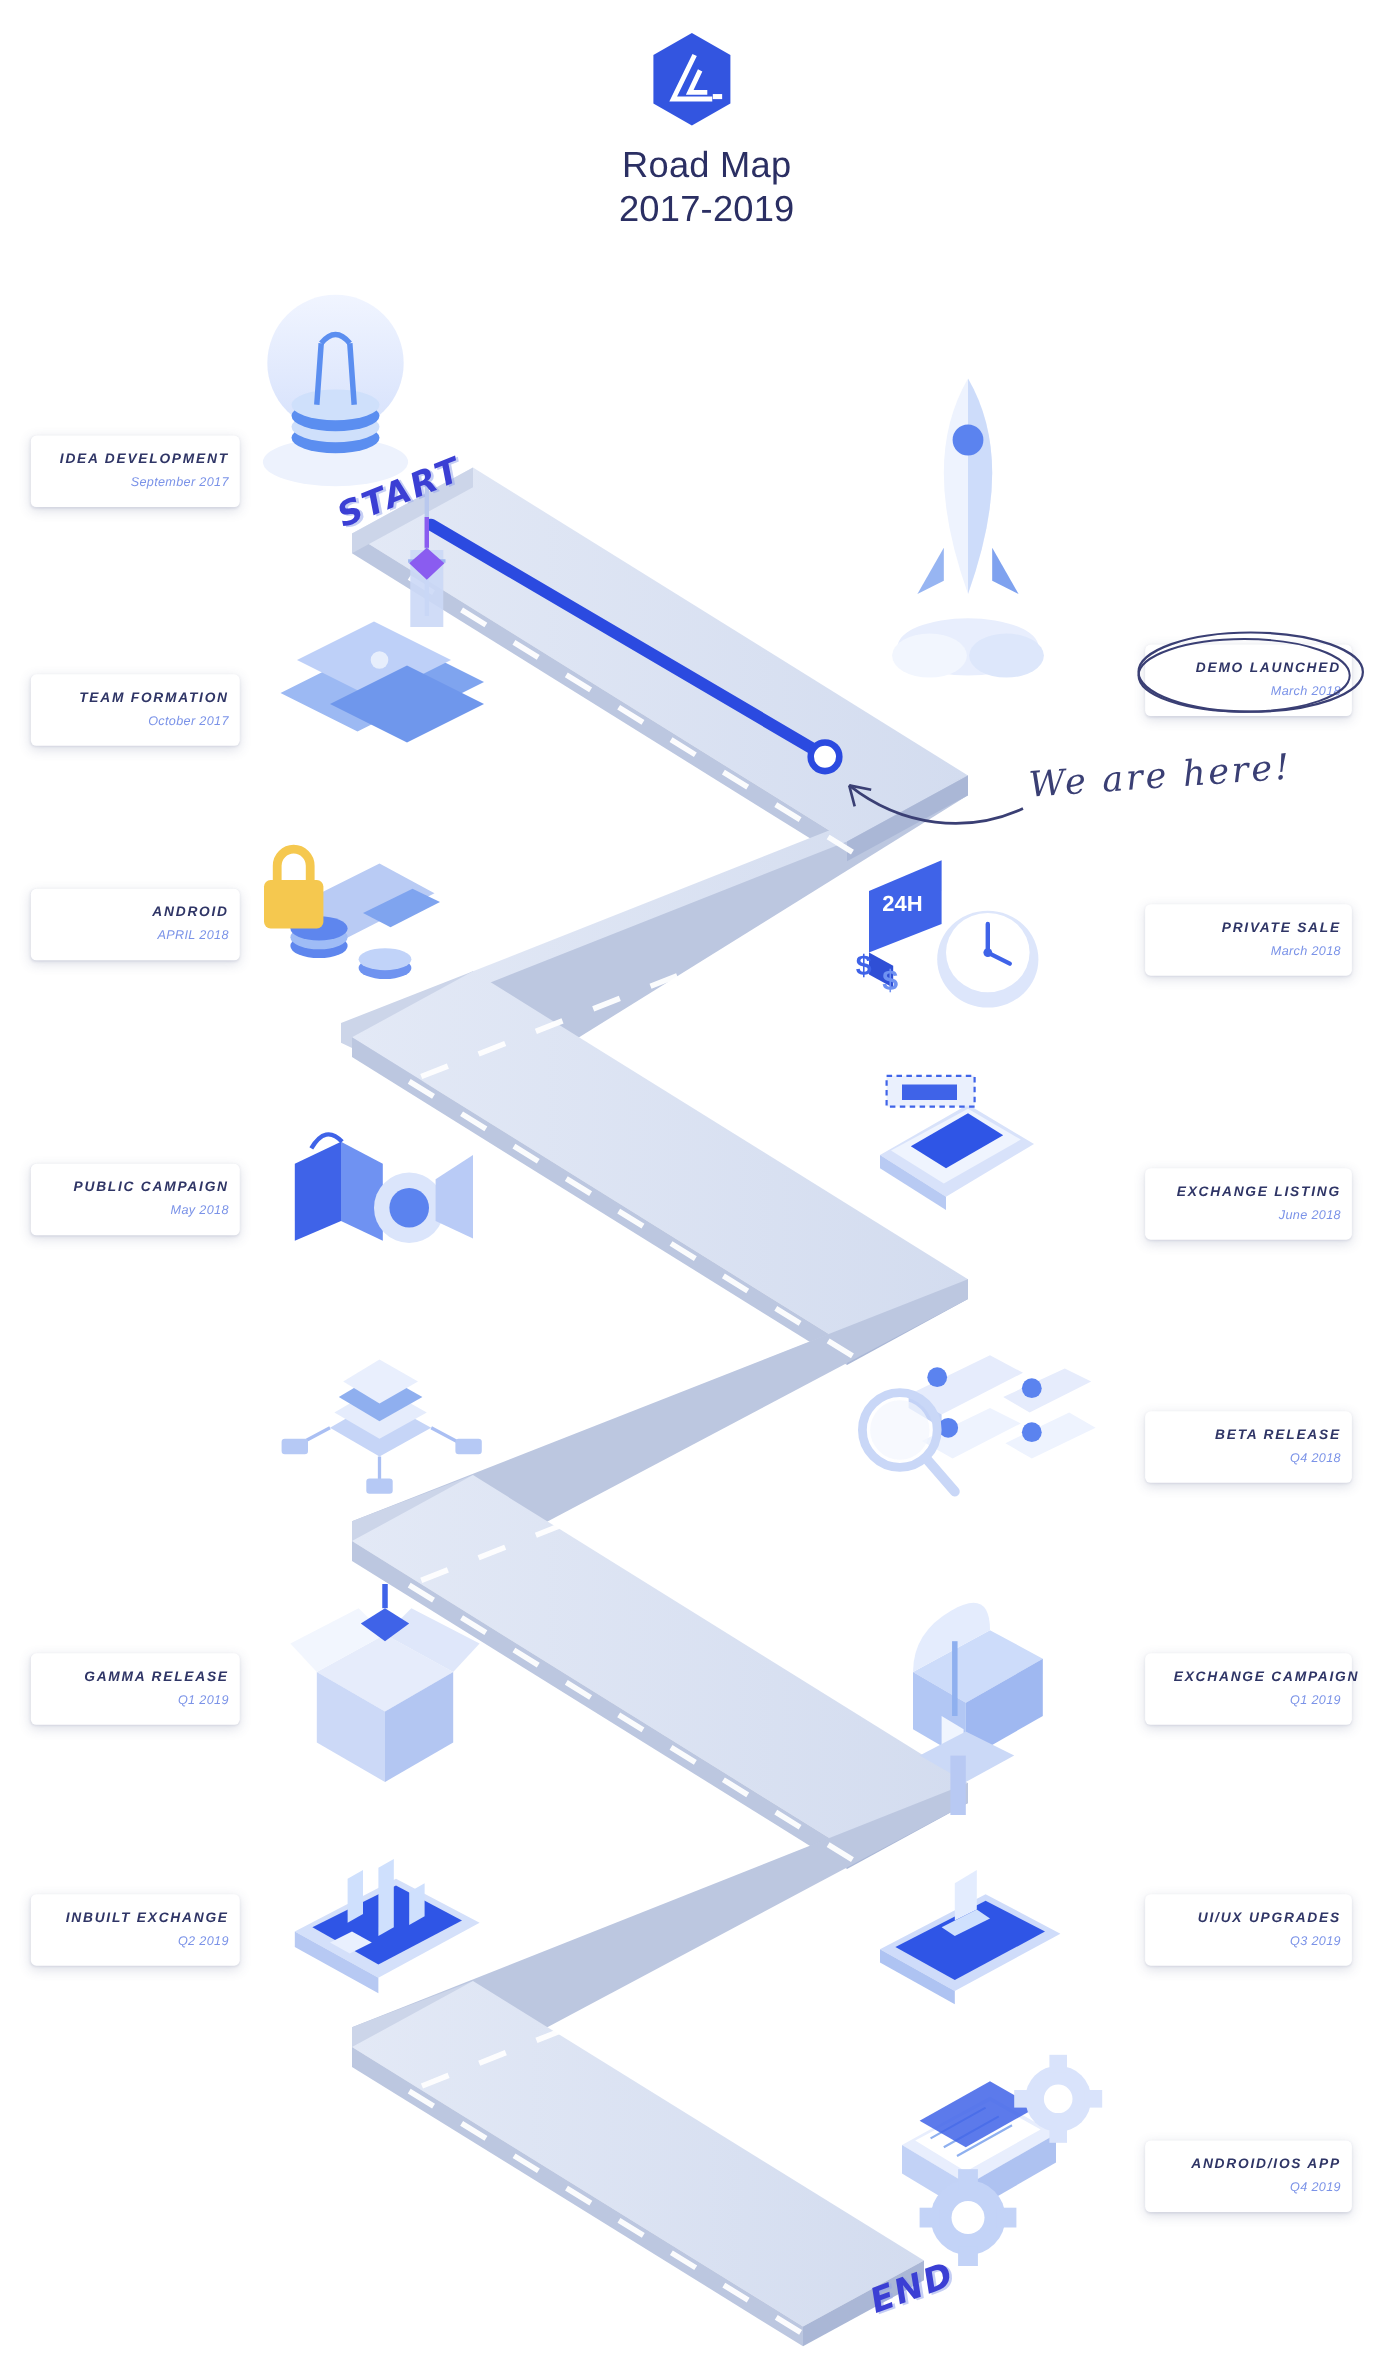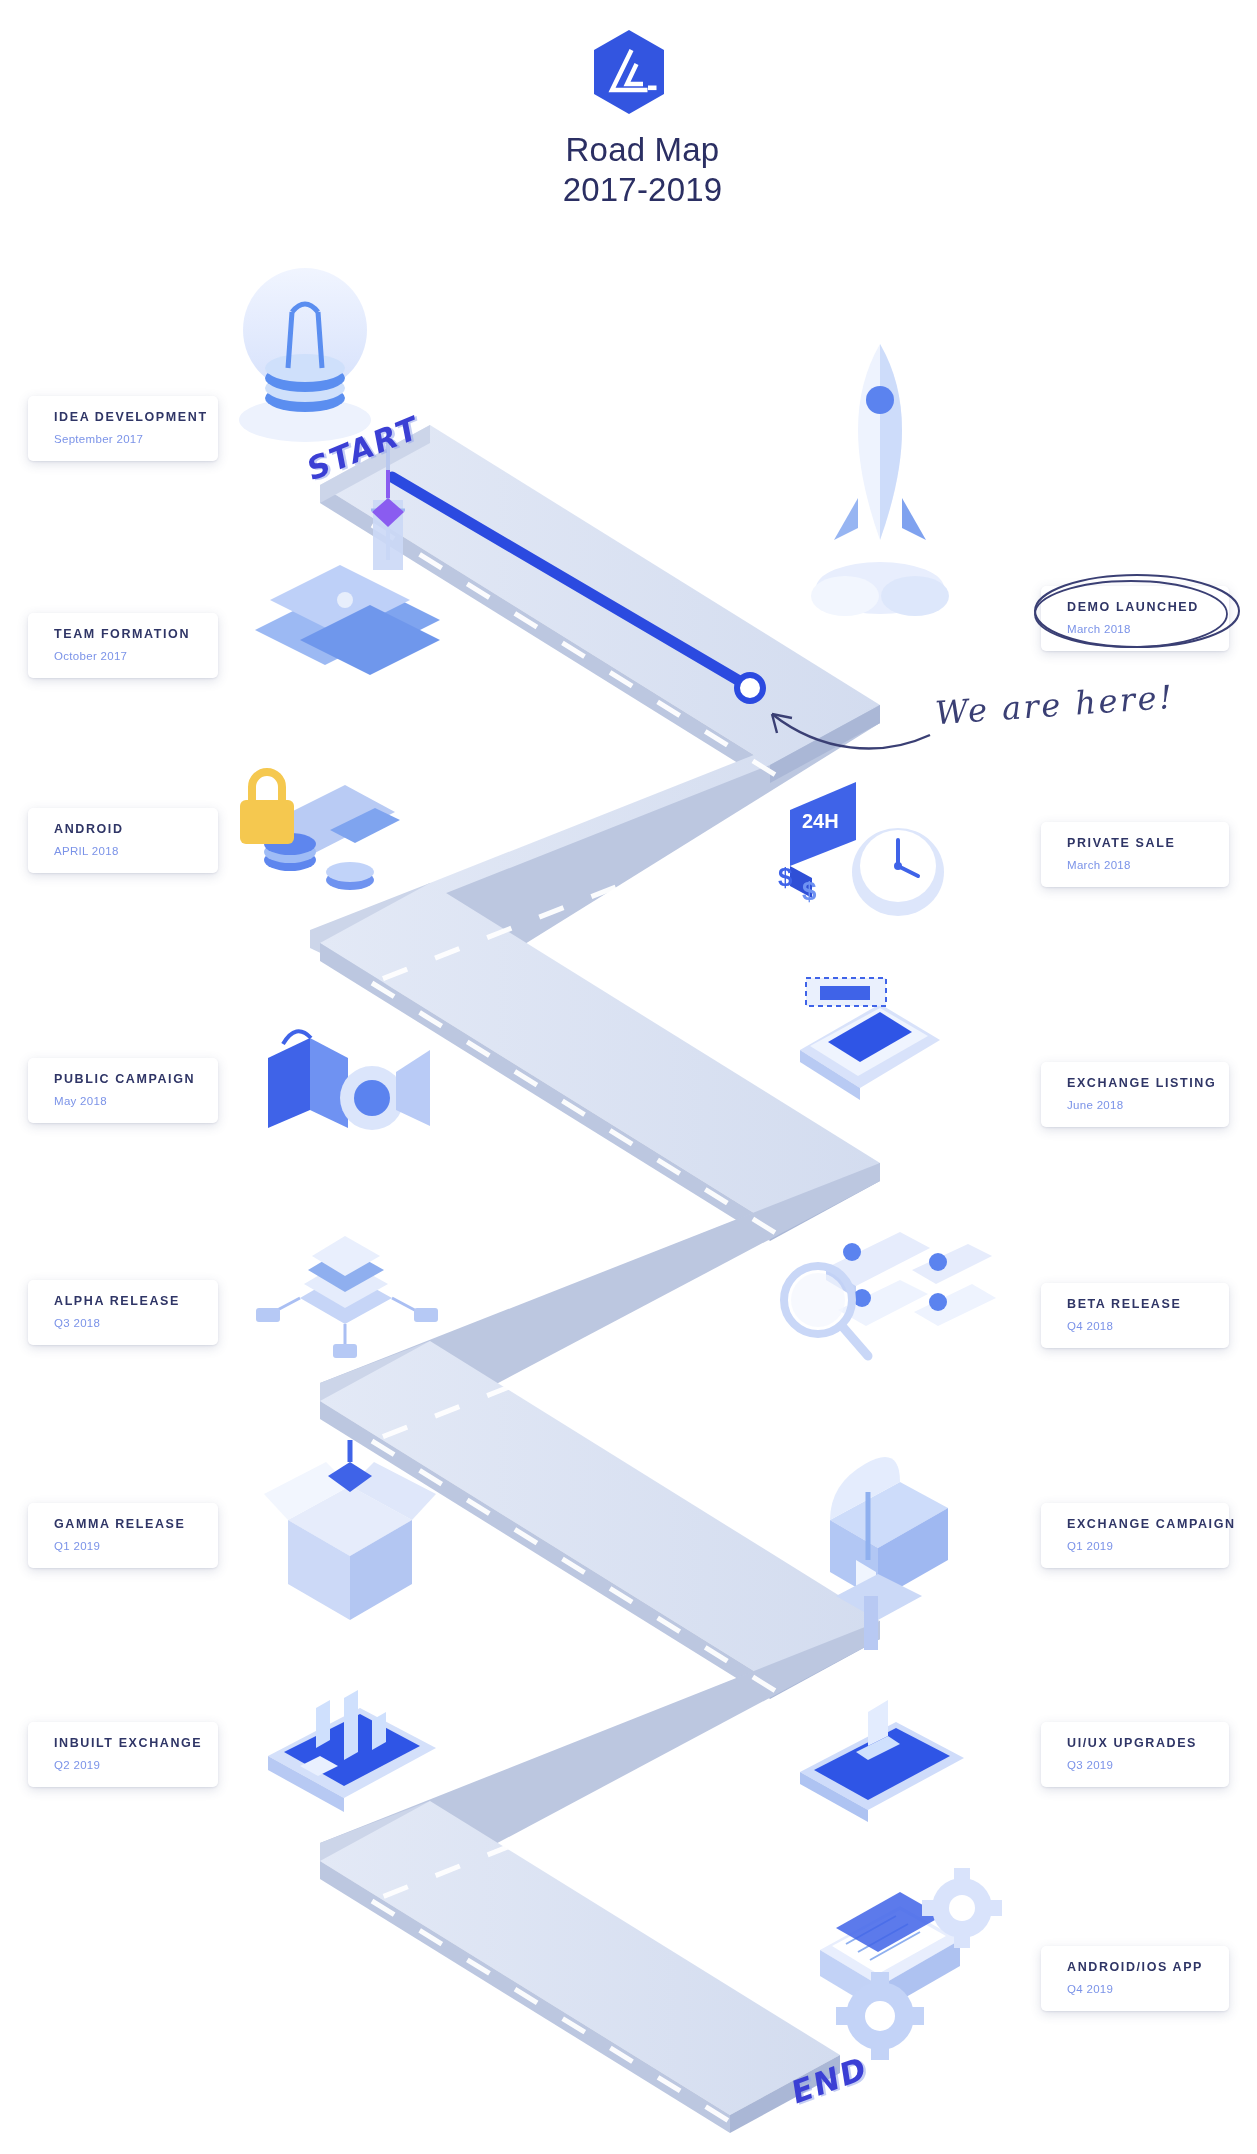--- a/index.html
+++ b/index.html
@@ -35,22 +35,23 @@
   
   .art { position: absolute; inset: 0; }
 
   
   .card {
     position: absolute;
     background: #ffffff;
     border-radius: 5px;
     box-shadow: 0 3px 11px rgba(60,70,120,.17), 0 1px 2px rgba(60,70,120,.10);
     padding: 14px 10px 16px 26px;
-    text-align: left;
+    text-align: right;
     min-width: 150px;
+    font-style: italic;
   }
   .card .c-title {
     font-size: 12.5px;
     font-weight: bold;
     letter-spacing: 1.6px;
     color: #2f3566;
     white-space: nowrap;
   }
   .card .c-date {
     margin-top: 9px;
@@ -401,24 +402,20 @@
   <div class="card left m-presale">
     <div class="c-title">ANDROID</div>
     <div class="c-date">APRIL 2018</div>
   </div>
 
   <div class="card left m-crowd">
     <div class="c-title">PUBLIC CAMPAIGN</div>
     <div class="c-date">May 2018</div>
   </div>
 
-  <div class="card left m-alpha">
-    <div class="c-title">ALPHA RELEASE</div>
-    <div class="c-date">Q3 2018</div>
-  </div>
 
   <div class="card left m-gamma">
     <div class="c-title">GAMMA RELEASE</div>
     <div class="c-date">Q1 2019</div>
   </div>
 
   <div class="card left m-inbuilt">
     <div class="c-title">INBUILT EXCHANGE</div>
     <div class="c-date">Q2 2019</div>
   </div>

